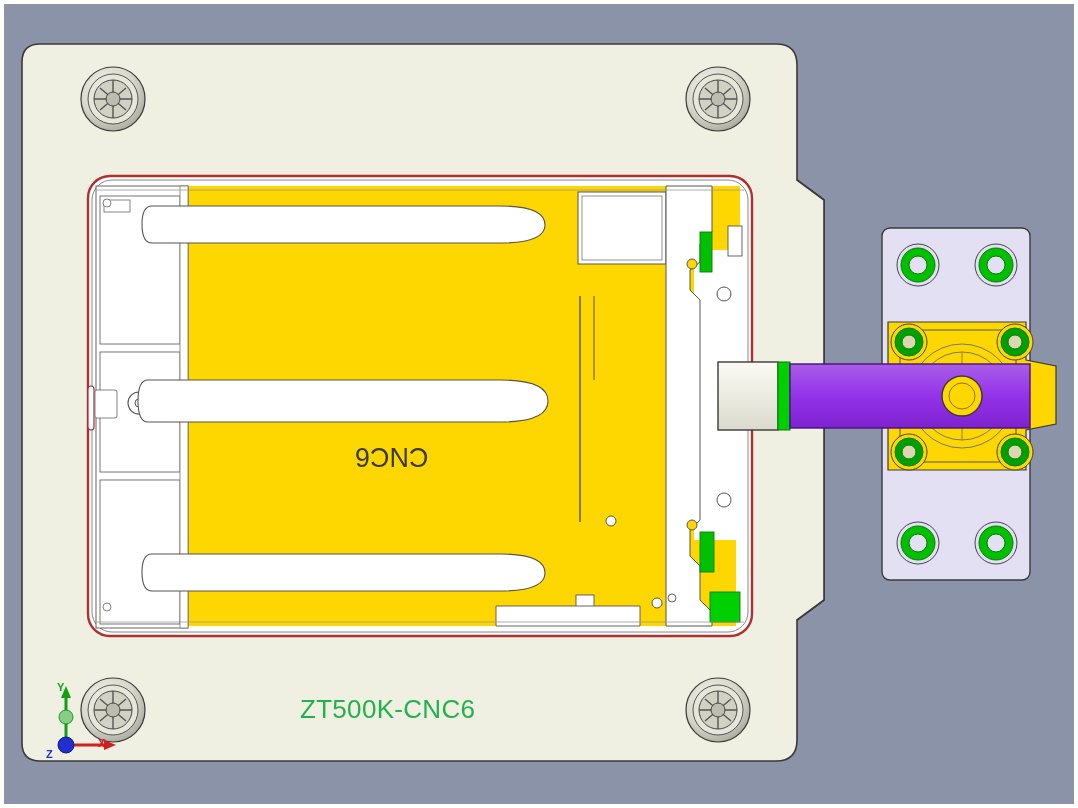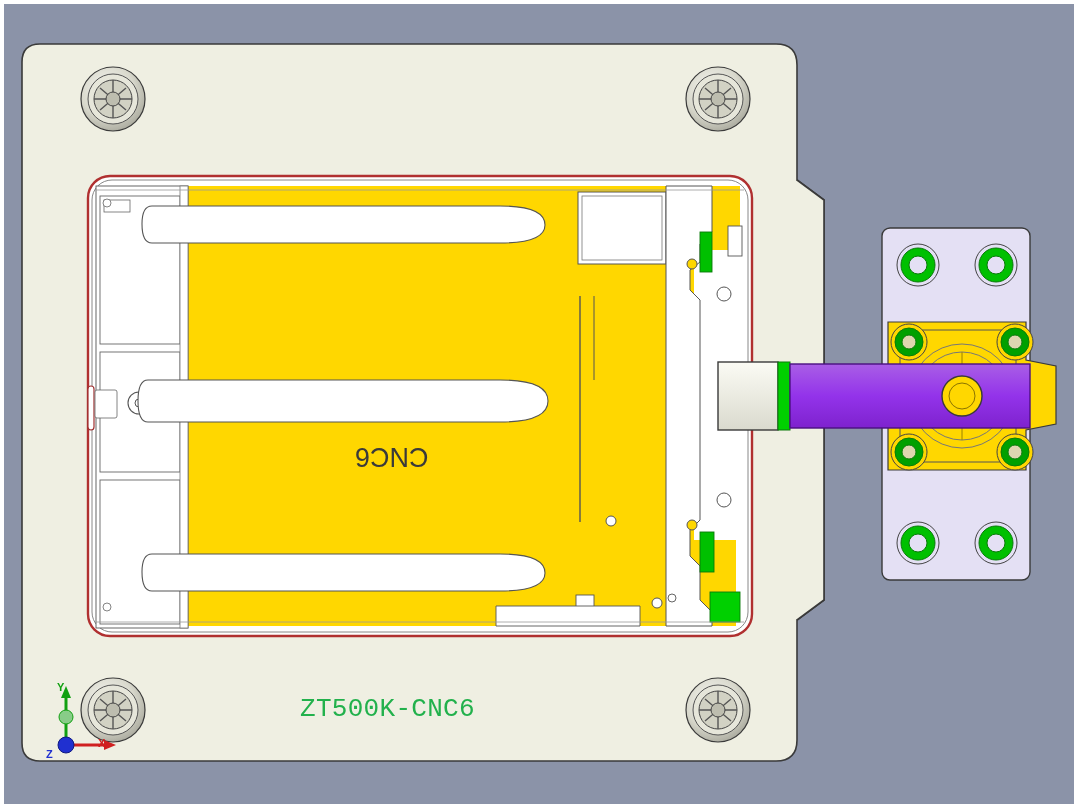--- a/index.html
+++ b/index.html
@@ -23,21 +23,21 @@
   }
   .overlay-text {
     position: absolute;
     pointer-events: none;
   }
   #part-label {
     left: 300px;
     top: 694px;
     font-size: 26px;
     color: #22b14c;
-    font-family: Liberation Mono, monospace;
+    font-family: Liberation Sans, sans-serif;
     letter-spacing: 0.3px;
   }
   #axis-x-label {
     left: 98px;
     top: 737px;
     font-size: 11px;
     color: #d02020;
     font-weight: bold;
   }
   #axis-y-label {

